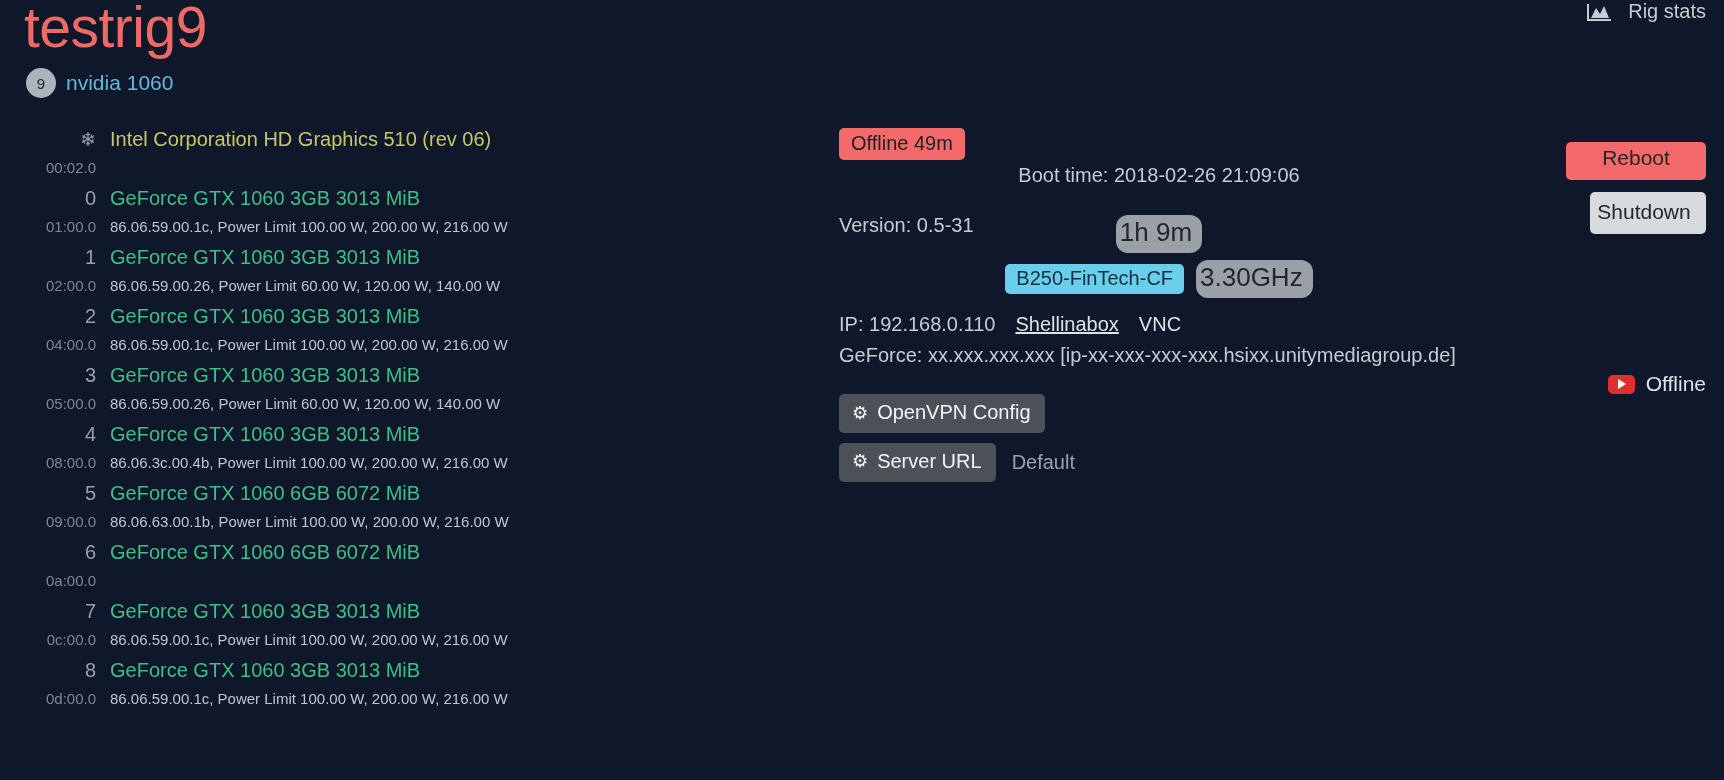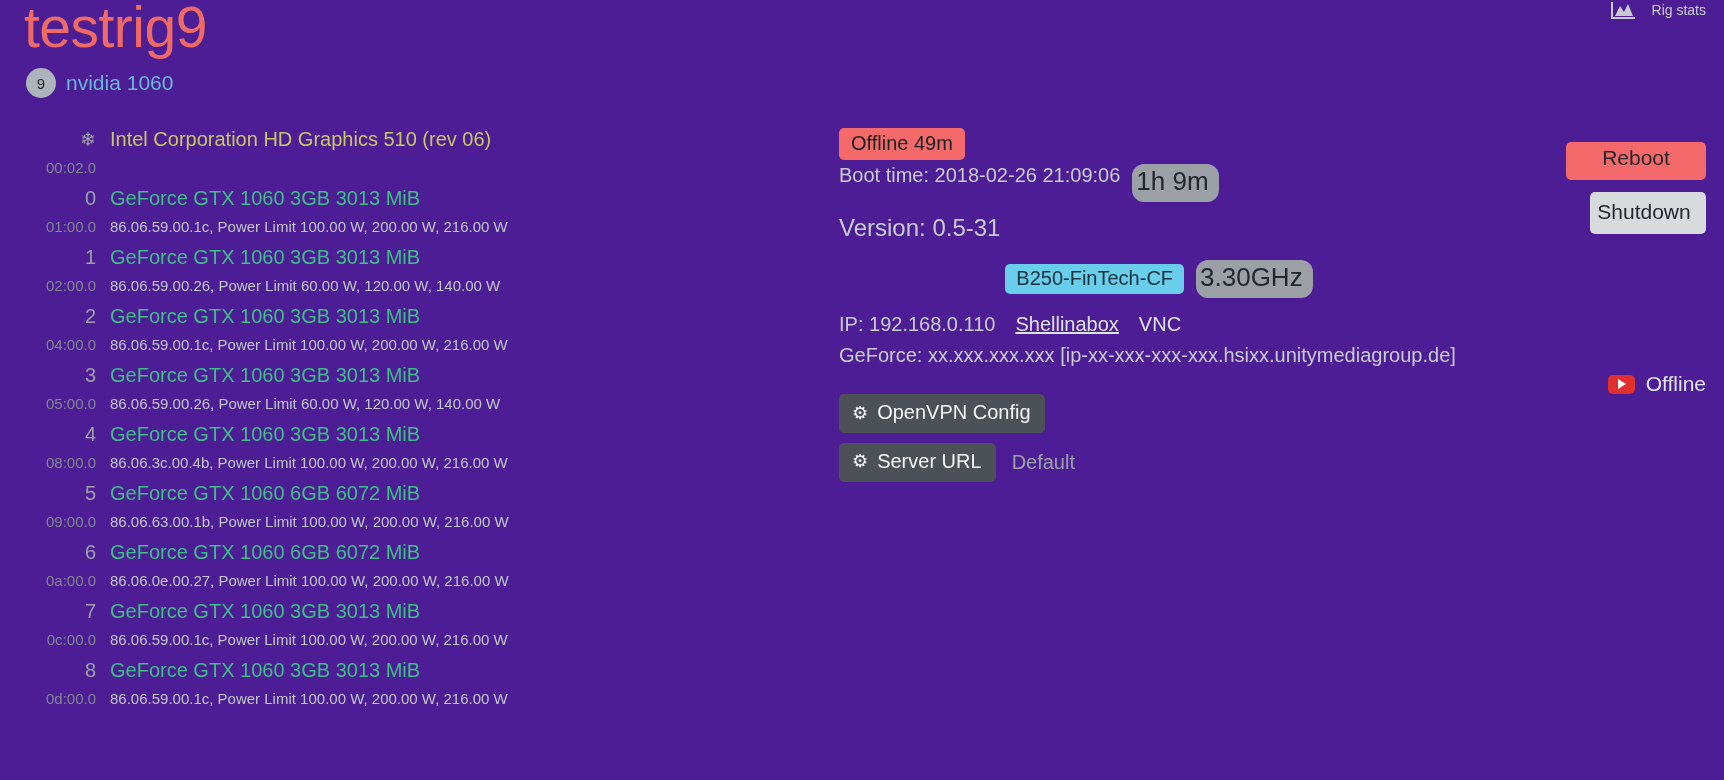--- a/index.html
+++ b/index.html
@@ -13,21 +13,21 @@
   body {
     font-family: "Liberation Sans", sans-serif;
     color: #c8ccd0;
     -webkit-font-smoothing: antialiased;
   }
 
   .page {
     position: relative;
     width: 1724px;
     height: 780px;
-    background: #4c1d95;
+    background: #0f172a;
   }
 
   
   .header {
     position: absolute;
     left: 0; top: 0;
     width: 1724px;
     height: 118px;
   }
   .rig-title {
@@ -66,21 +66,21 @@
   }
 
   .rig-stats-link {
     position: absolute;
     right: 18px;
     top: 0px;
     display: flex;
     align-items: center;
     gap: 16px;
     color: #c8ccd0;
-    font-size: 14px;
+    font-size: 20px;
   }
   .rig-stats-link .chart-ico {
     display: inline-block;
     width: 26px;
     height: 20px;
     position: relative;
   }
   .rig-stats-link .chart-ico svg { display:block; }
 
   
@@ -180,28 +180,29 @@
   }
   .badge-blue {
     background: #69cdec;
     color: #15303a;
     font-size: 20px;
     padding: 2px 11px 4px 11px;
   }
   .row-status { margin: 0 0 0 0; height: 36px; }
   .row-boot {
     display: flex;
-    align-items: flex-start;
-    gap: 12px;
+    align-items: center;
+    gap: 28px;
     font-size: 20px;
     color: #c8ccd0;
     height: 36px;
+    flex-direction: column;
   }
   .row-version {
-    font-size: 24px;
+    font-size: 20px;
     color: #c8ccd0;
     margin-top: 14px;
     height: 30px;
   }
   .row-mb {
     margin-top: 18px;
     height: 34px;
     display: flex;
     align-items: center;
     gap: 12px;
@@ -417,21 +418,20 @@
             <div class="gpu-detail">86.06.63.00.1b, Power Limit 100.00 W, 200.00 W, 216.00 W</div>
           </div>
         </div>
         <div class="gpu-block">
           <div class="gpu-row-name">
             <div class="idx-col">6</div>
             <div class="gpu-name">GeForce GTX 1060 6GB 6072 MiB</div>
           </div>
           <div class="gpu-row-detail">
             <div class="busid-col">0a:00.0</div>
-            <div class="gpu-detail">86.06.0e.00.27, Power Limit 100.00 W, 200.00 W, 216.00 W</div>
           </div>
         </div>
         <div class="gpu-block">
           <div class="gpu-row-name">
             <div class="idx-col">7</div>
             <div class="gpu-name">GeForce GTX 1060 3GB 3013 MiB</div>
           </div>
           <div class="gpu-row-detail">
             <div class="busid-col">0c:00.0</div>
             <div class="gpu-detail">86.06.59.00.1c, Power Limit 100.00 W, 200.00 W, 216.00 W</div>

